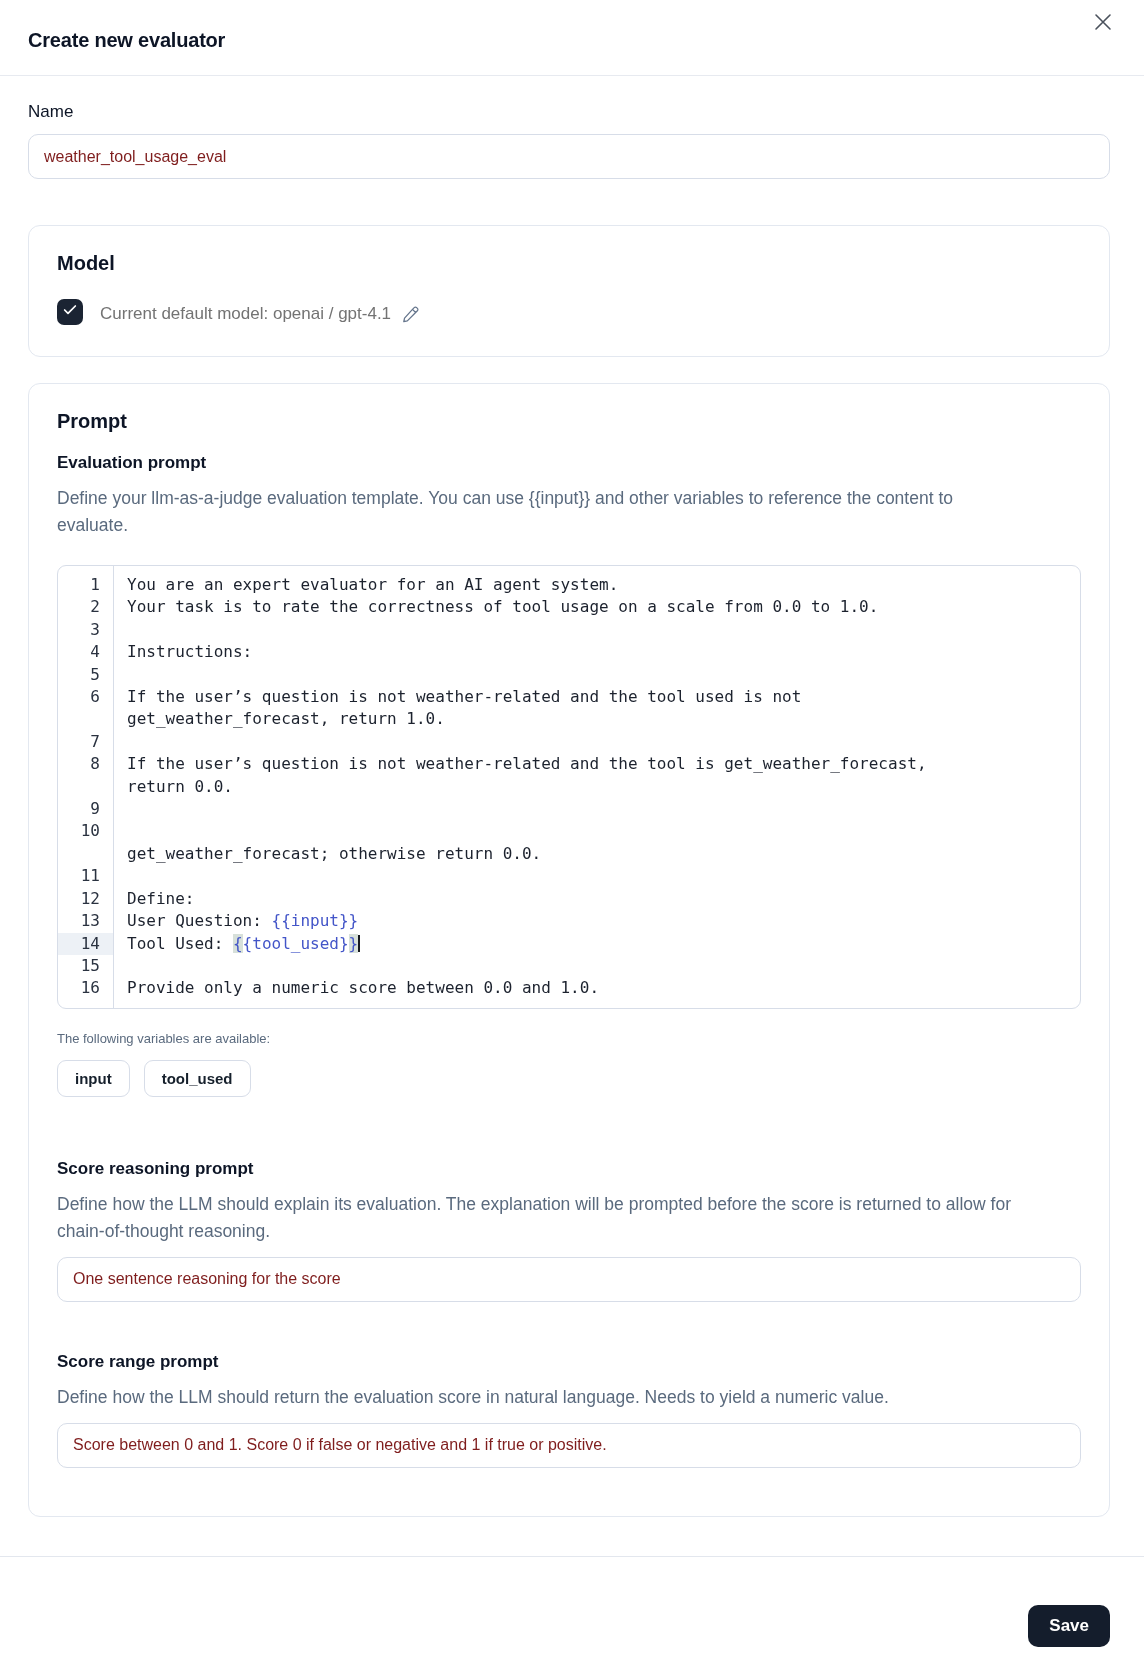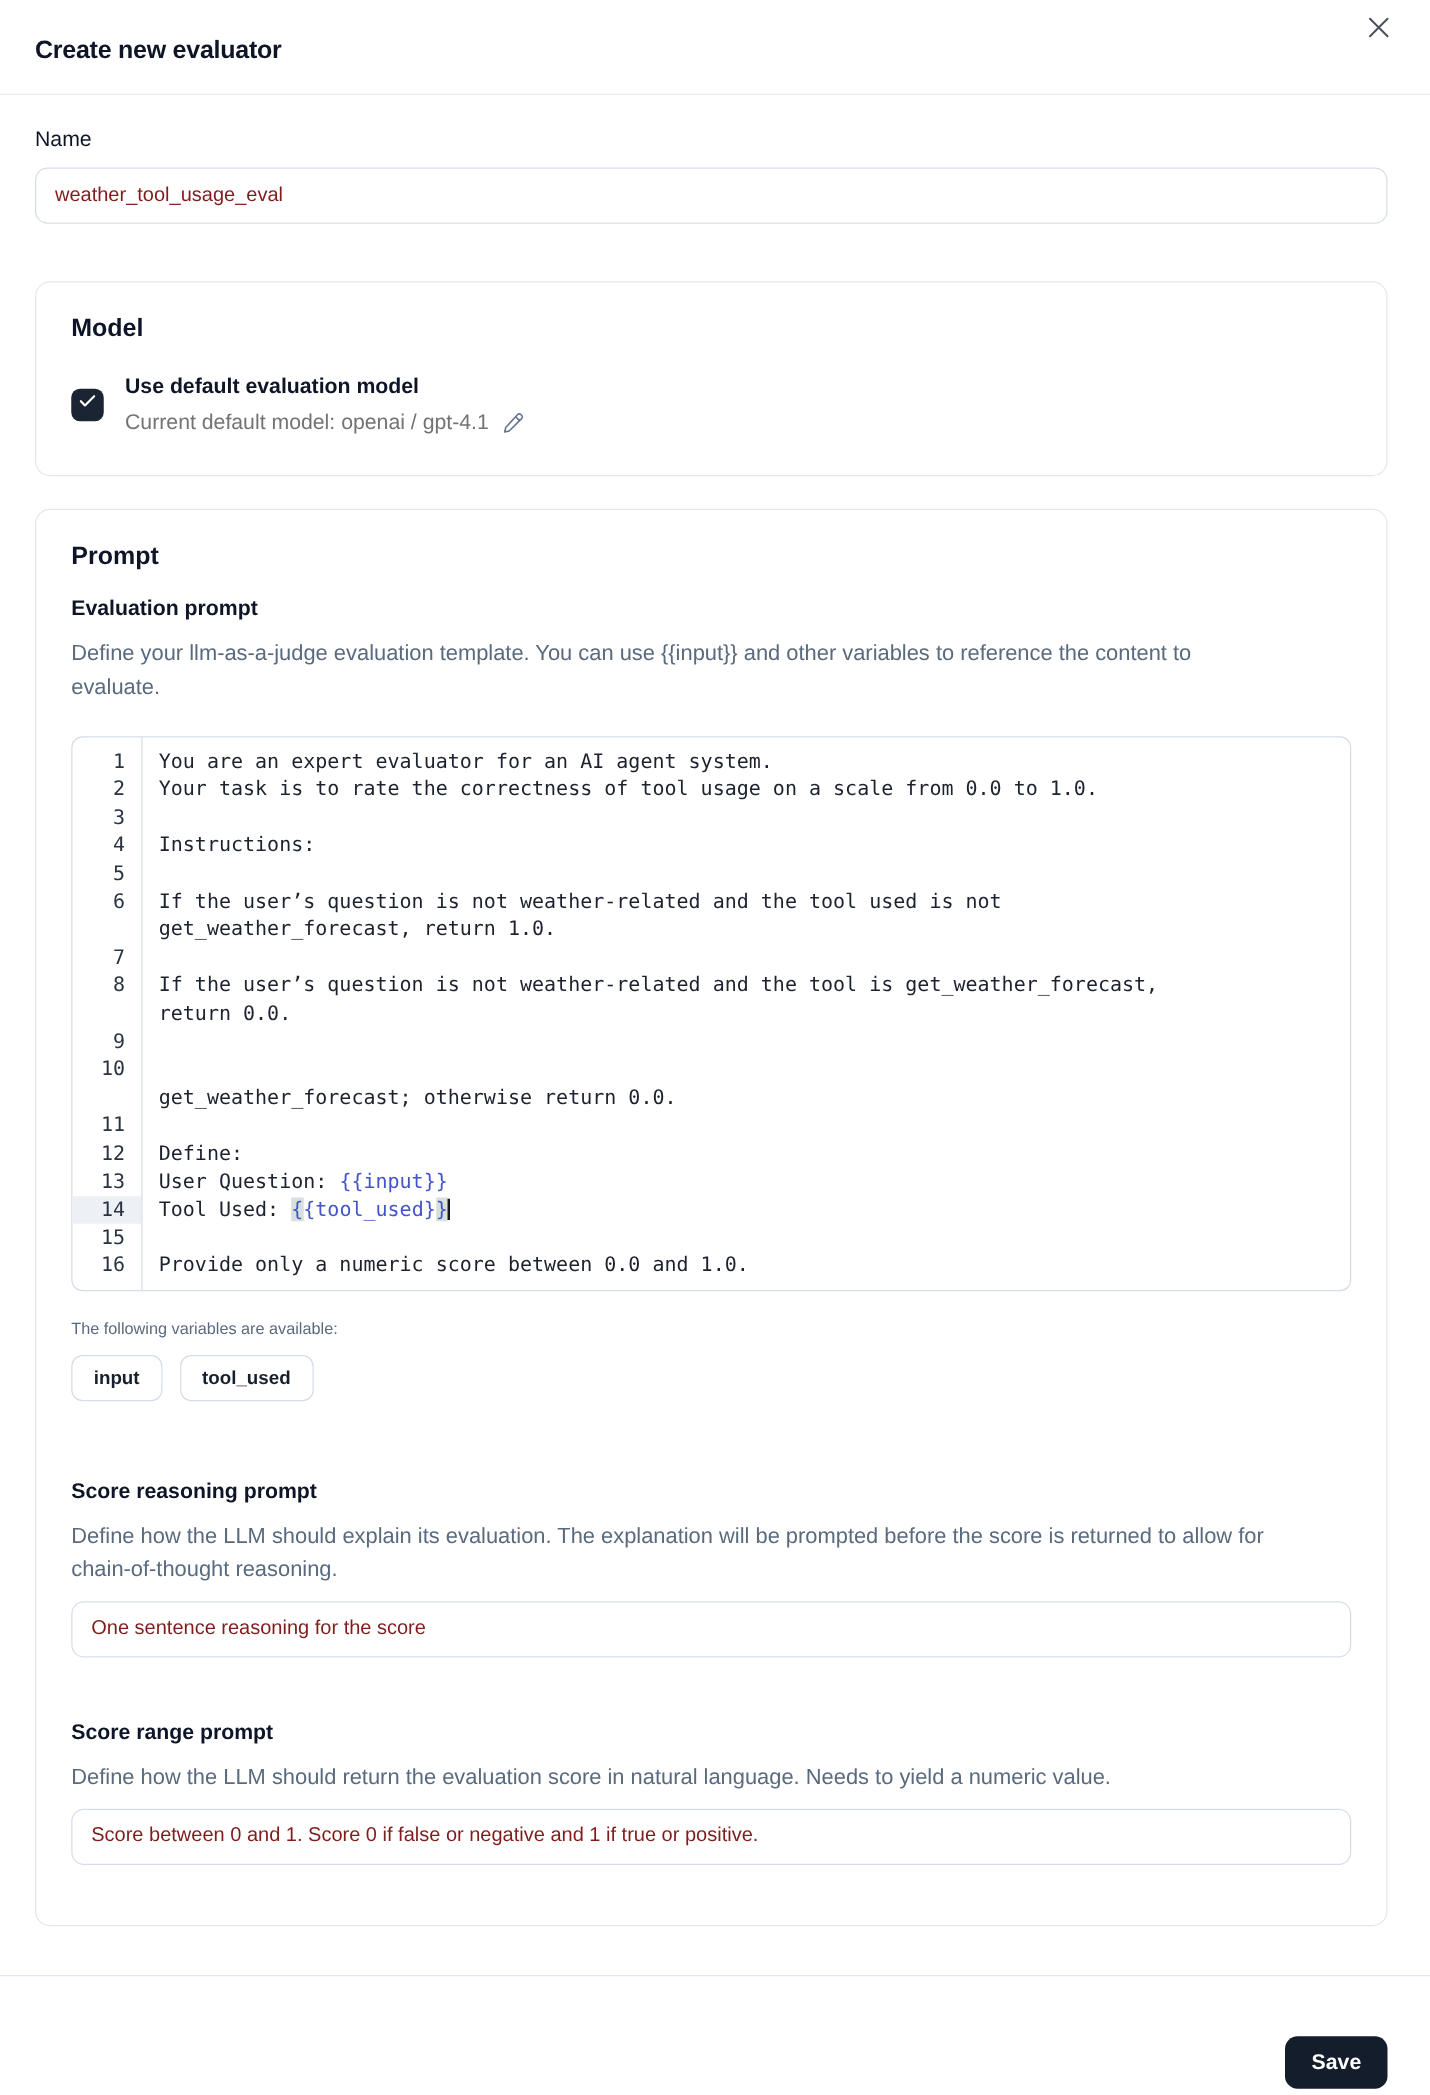--- a/index.html
+++ b/index.html
@@ -92,21 +92,20 @@
     <div class="card-title">Model</div>
     <div class="model-row">
       <div class="checkbox" role="checkbox" aria-checked="true">
         <span>
           <svg width="16" height="16" viewBox="0 0 24 24">
               <polyline points="20 6 9 17 4 12" fill="none" stroke="#ffffff" stroke-width="2.6" stroke-linecap="round" stroke-linejoin="round"></polyline>
             </svg>
         </span>
       </div>
       <div>
-        <div class="model-label">Use default evaluation model</div>
         <div class="model-current">
           <span>Current default model: openai / gpt-4.1</span>
           <span class="edit-icon">
             <svg width="19" height="19" viewBox="0 0 24 24">
                 <path d="M14.5 5.5 L18.5 9.5 L8 20 L3.5 21 L4.5 16.5 Z M14.5 5.5 L16.7 3.3 a2.1 2.1 0 0 1 3 0 l1 1 a2.1 2.1 0 0 1 0 3 L18.5 9.5" fill="none" stroke="#64748b" stroke-width="1.6" stroke-linecap="round" stroke-linejoin="round"></path>
               </svg>
           </span>
         </div>
       </div>
     </div>

